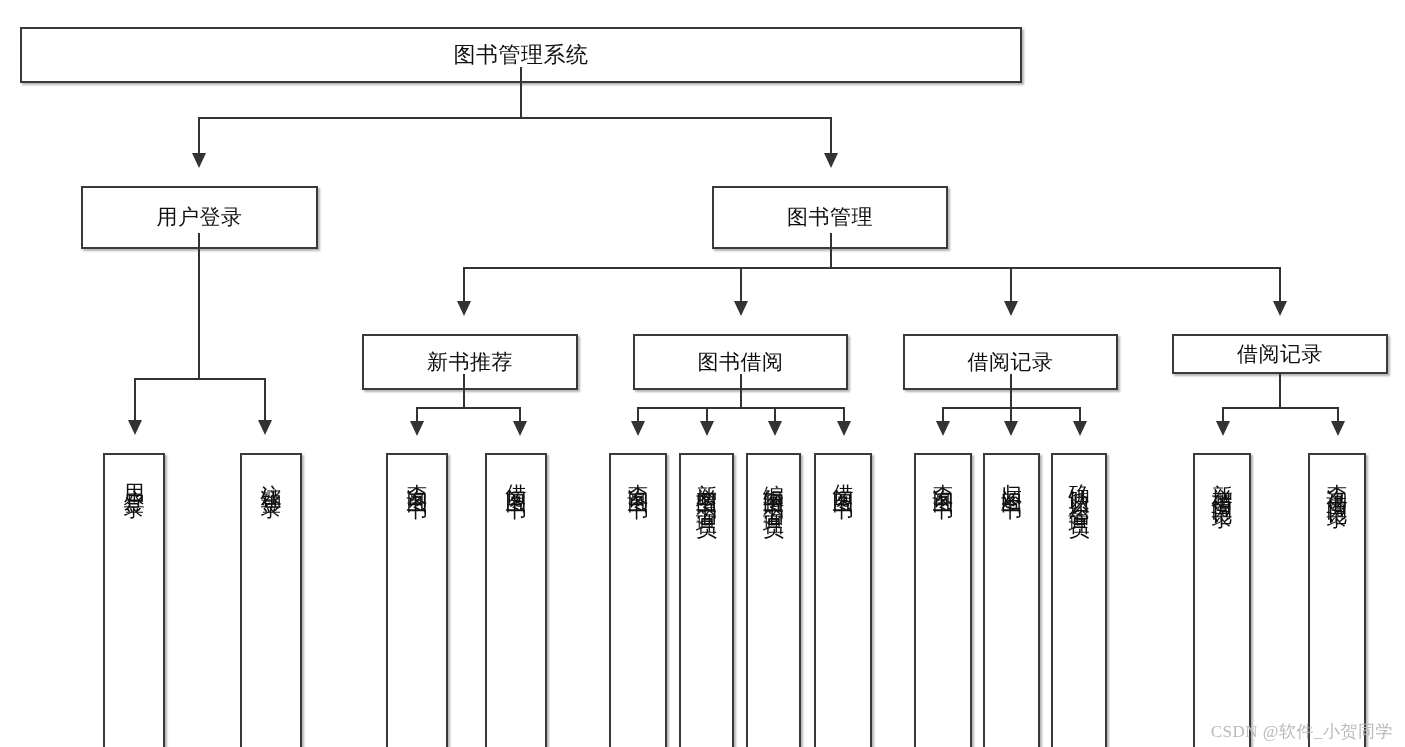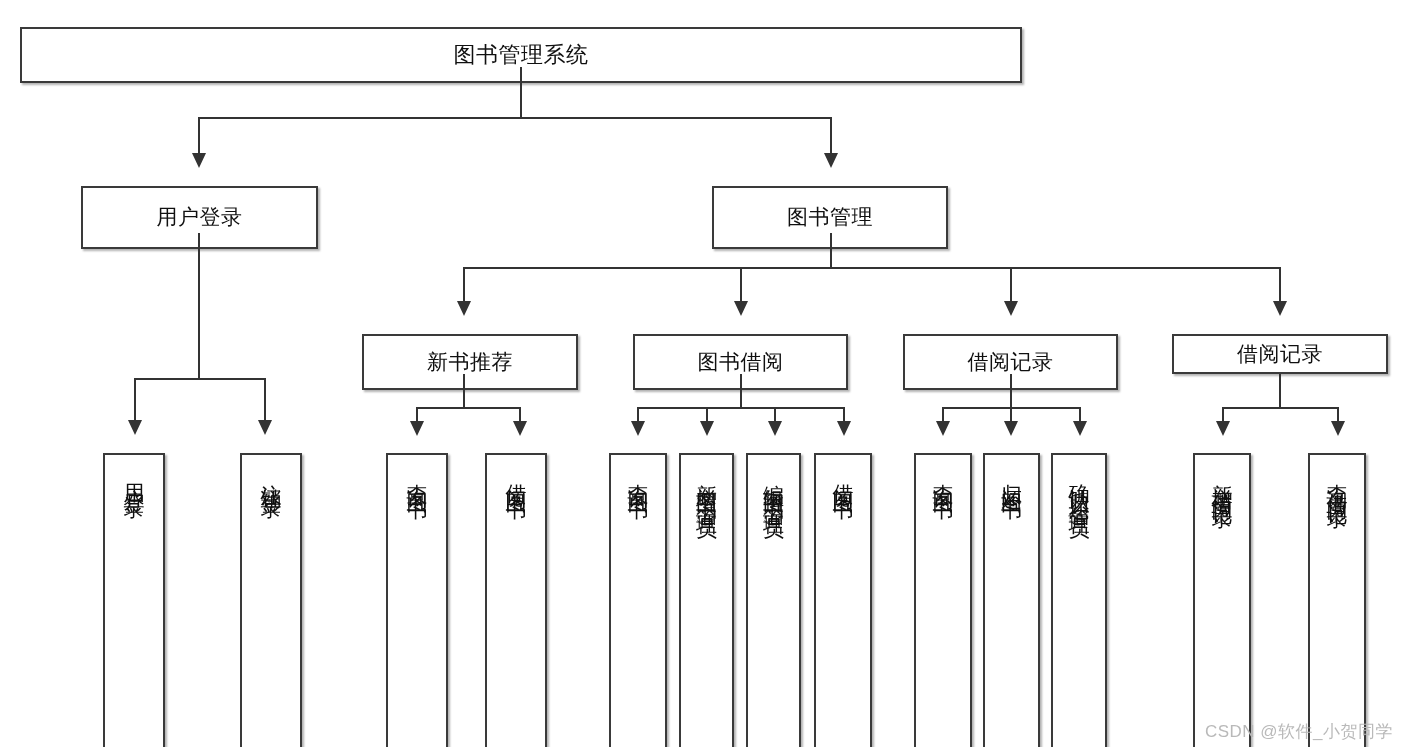--- a/index.html
+++ b/index.html
@@ -64,21 +64,21 @@
   }
 
   
   #watermark{
     position:absolute;
     right:12px;bottom:4px;
     font-size:17px;
     color:#b9b9b9;
     letter-spacing:0.5px;
     white-space:nowrap;
-    font-family:Liberation Sans, sans-serif;
+    font-family:Liberation Serif, serif;
   }
 </style>
 </head>
 <body>
 
 <div id="canvas">
 
   <div class="node root" style="left:20px;top:11px;width:1002px;height:56px;">
     <span class="lbl">图书管理系统</span>
   </div>

